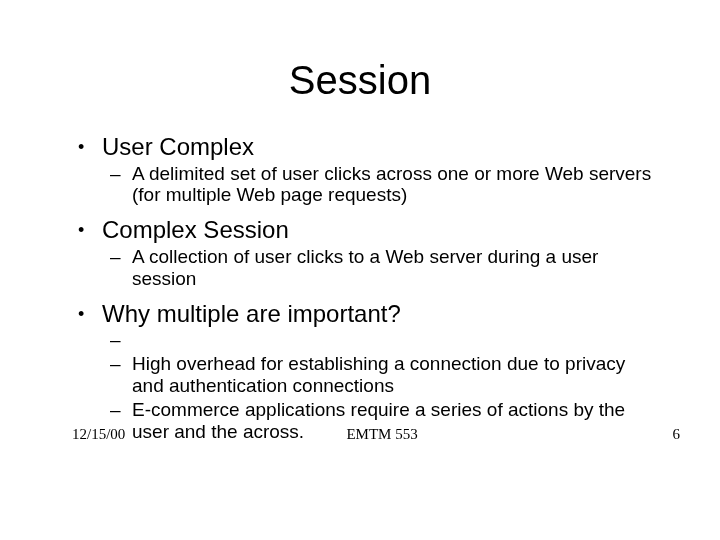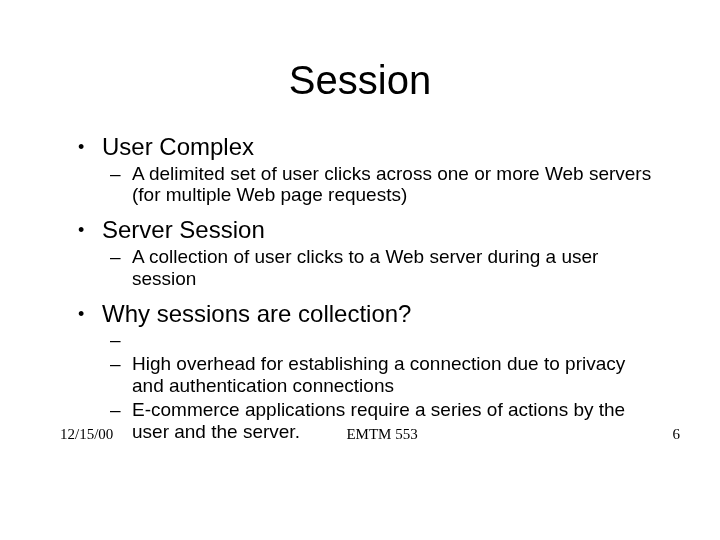--- a/index.html
+++ b/index.html
@@ -59,21 +59,21 @@
   .footer {
     position: absolute;
     bottom: 28px;
     left: 0;
     width: 720px;
     font-family: "Times New Roman", Times, serif;
     font-size: 15px;
   }
   .footer-left {
     position: absolute;
-    left: 60px;
+    left: 72px;
   }
   .footer-center {
     position: absolute;
     left: 0;
     width: 720px;
     text-align: center;
     margin-left: 22px;
   }
   .footer-right {
     position: absolute;
@@ -93,41 +93,41 @@
       <span class="marker">•</span>
       <span>User Complex</span>
     </div>
     <div class="bullet-l2">
       <span class="marker">–</span>
       <span>A delimited set of user clicks across one or more Web servers (for multiple Web page requests)</span>
     </div>
 
     <div class="bullet-l1">
       <span class="marker">•</span>
-      <span>Server Session</span>
+      <span>Complex Session</span>
     </div>
     <div class="bullet-l2">
       <span class="marker">–</span>
       <span>A collection of user clicks to a Web server during a user session</span>
     </div>
 
     <div class="bullet-l1">
       <span class="marker">•</span>
-      <span>Why sessions are collection?</span>
+      <span>Why multiple are important?</span>
     </div>
     <div class="bullet-l2">
       <span class="marker">–</span>
     </div>
     <div class="bullet-l2">
       <span class="marker">–</span>
       <span>High overhead for establishing a connection due to privacy and authentication connections</span>
     </div>
     <div class="bullet-l2">
       <span class="marker">–</span>
-      <span>E-commerce applications require a series of actions by the user and the server.</span>
+      <span>E-commerce applications require a series of actions by the user and the across.</span>
     </div>
 
   </div>
 
   <div class="footer">
     <span class="footer-left">12/15/00</span>
     <span class="footer-center">EMTM 553</span>
     <span class="footer-right">6</span>
   </div>
 

